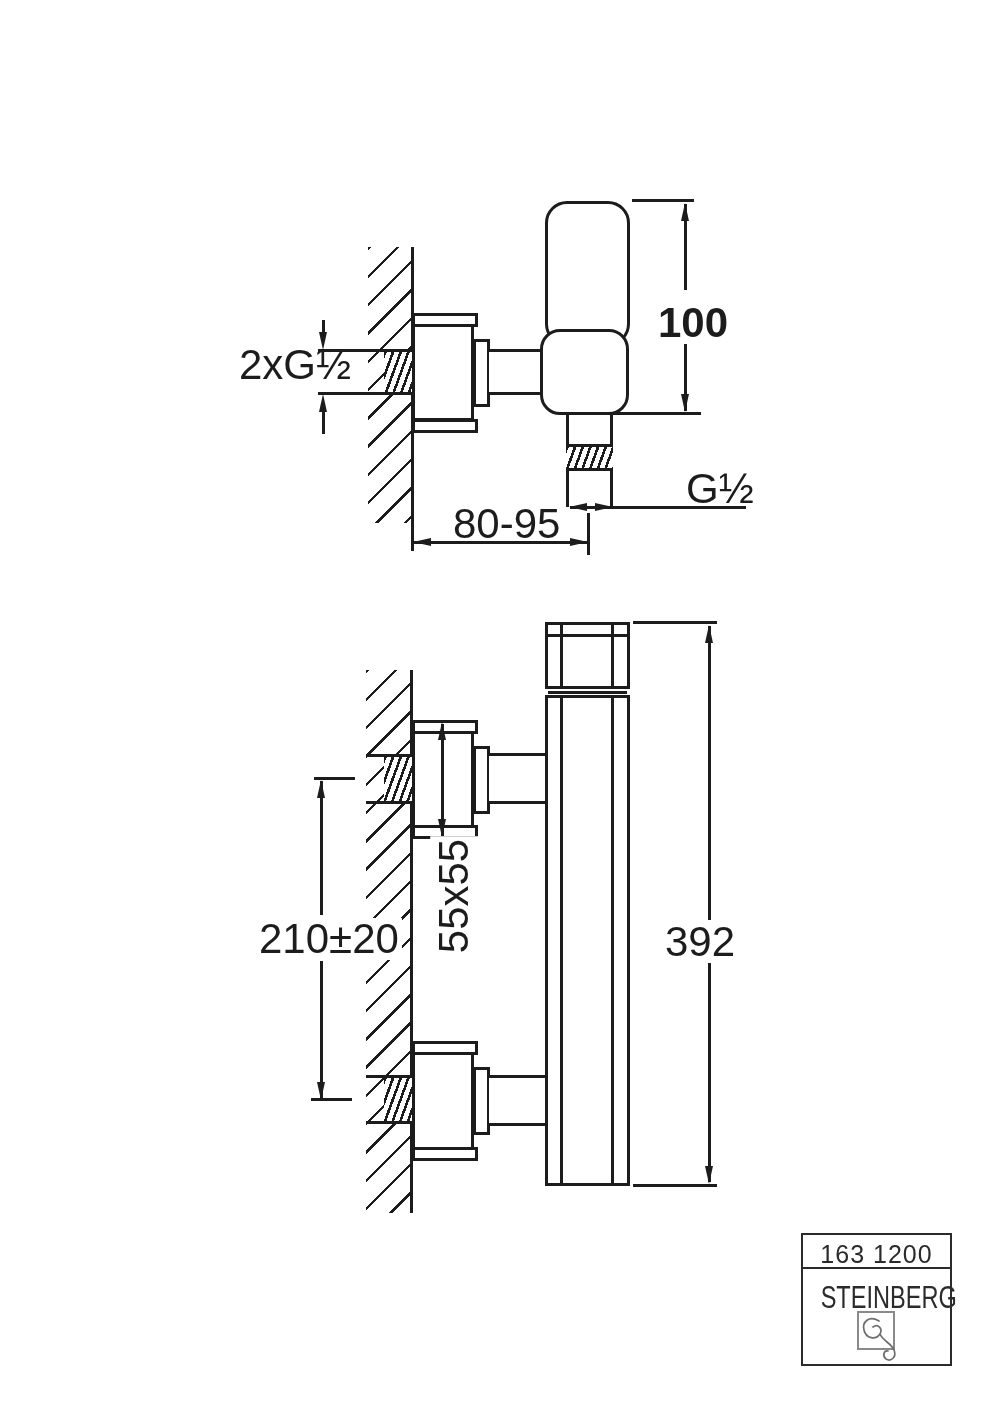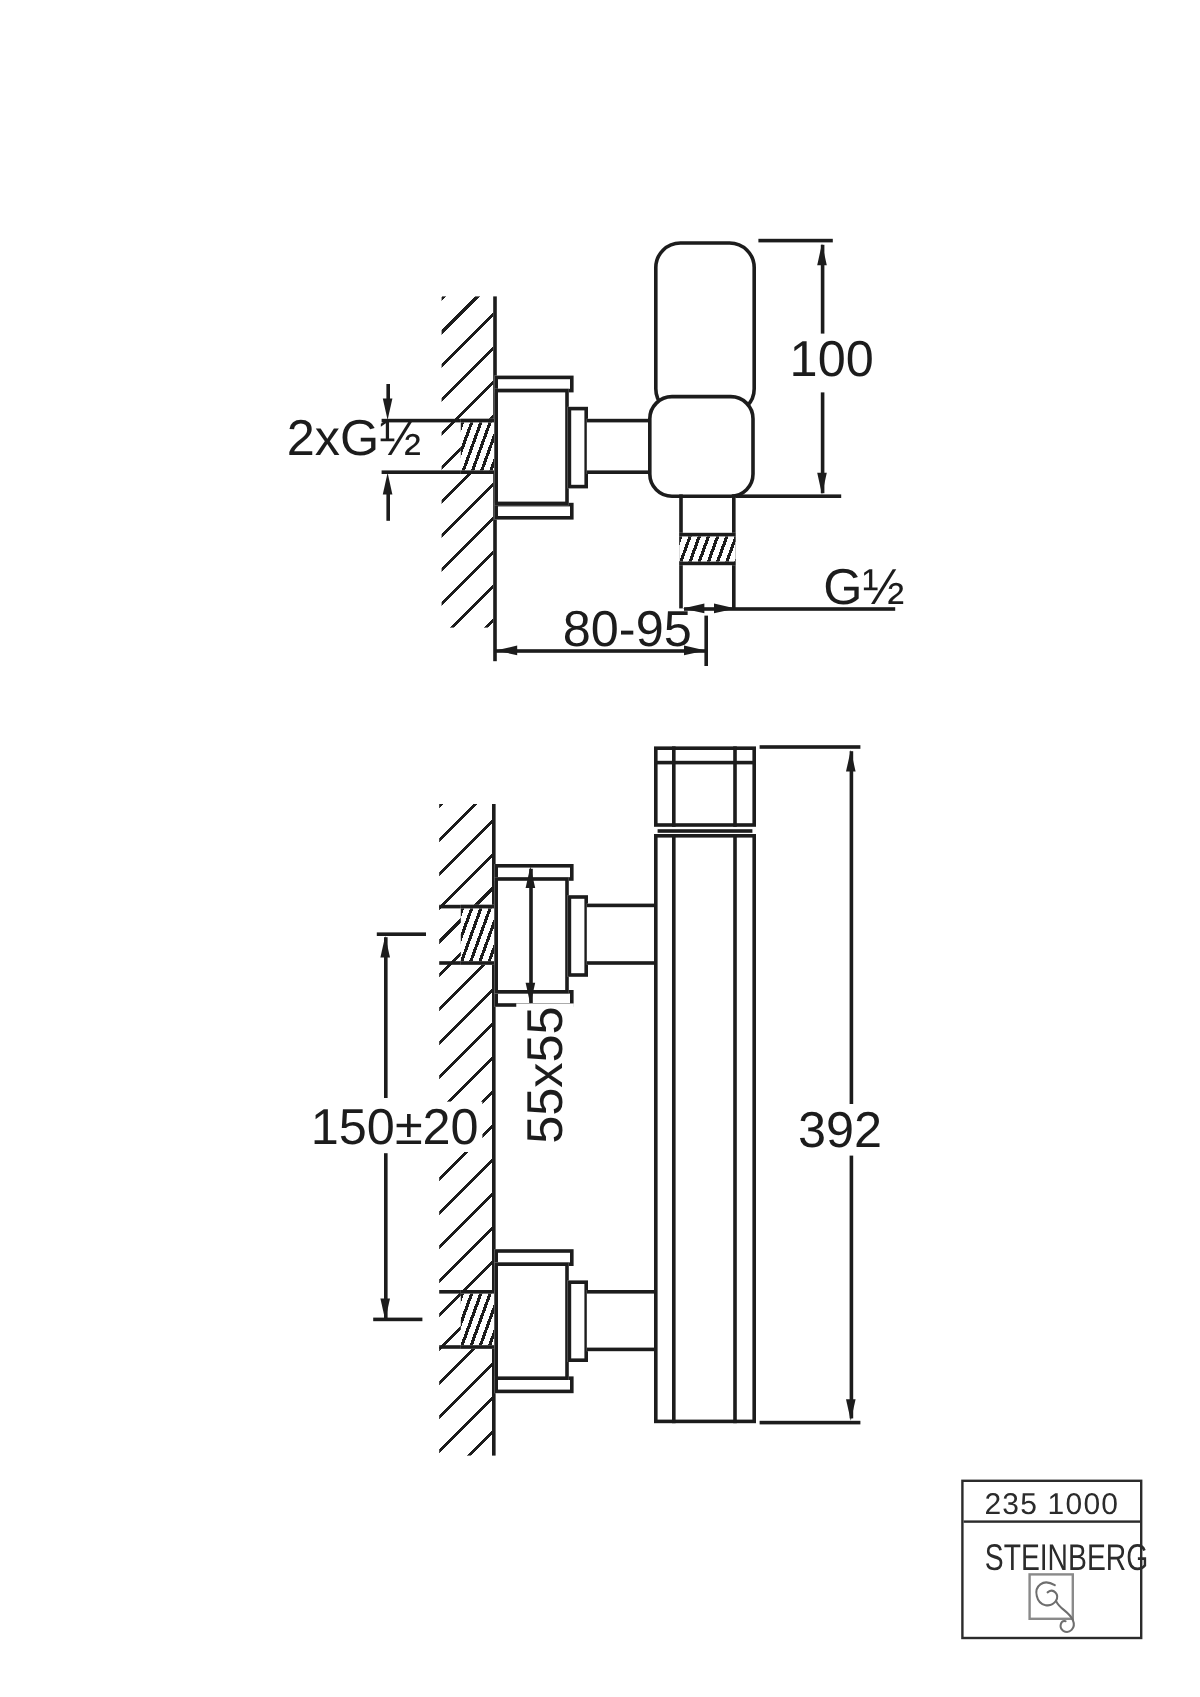--- a/index.html
+++ b/index.html
@@ -78,32 +78,32 @@
   <div class="ln" style="left:566px; top:412px; width:3px; height:95px;"></div>
   <div class="ln" style="left:610px; top:412px; width:3px; height:95px;"></div>
   <div class="thread" style="left:566px; top:444px; width:47px; height:27px;"></div>
 
   <div class="ln" style="left:632px; top:199px; width:62px; height:3px;"></div>
   <div class="ln" style="left:613px; top:412px; width:88px; height:3px;"></div>
   <div class="ln" style="left:684px; top:204px; width:2.5px; height:86px;"></div>
   <div class="ln" style="left:684px; top:327px; width:2.5px; height:84px;"></div>
   <div class="ah up" style="left:681px; top:203px;"></div>
   <div class="ah down" style="left:681px; top:394px;"></div>
-  <div class="lbl" style="left:655px; top:278px;">100</div>
+  <div class="lbl" style="left:655px; top:302px;font-weight:bold;">100</div>
 
   <div class="ln" style="left:570px; top:506px; width:176px; height:2.5px;"></div>
   <div class="ah left" style="left:569px; top:503px;"></div>
   <div class="ah right" style="left:595px; top:503px;"></div>
   <div class="ln" style="left:587px; top:513px; width:2.5px; height:42px;"></div>
   <div class="lbl" style="left:683px; top:468px; background:transparent;">G½</div>
 
   <div class="ln" style="left:413px; top:541px; width:175px; height:2.5px;"></div>
   <div class="ah left" style="left:413px; top:538px;"></div>
   <div class="ah right" style="left:570px; top:538px;"></div>
-  <div class="lbl" style="left:450px; top:503px; background:transparent;margin-left:16px;">80-95</div>
+  <div class="lbl" style="left:450px; top:503px; background:transparent;">80-95</div>
 </div>
 
 <div>
 
   <div class="hatch" style="left:366px; top:670px; width:44px; height:543px;"></div>
   <div class="ln" style="left:410px; top:670px; width:3px; height:543px;"></div>
 
   <div class="ln" style="left:366px; top:754px; width:46px; height:3px;"></div>
   <div class="ln" style="left:366px; top:801px; width:46px; height:3px;"></div>
   <div class="thread" style="left:384px; top:754px; width:28px; height:50px;"></div>
@@ -139,33 +139,33 @@
   <div class="lbl-v-box" style="left:431px; top:841px; width:46px; height:110px;">
     <span>55x55</span>
   </div>
 
   <div class="ln" style="left:314px; top:777px; width:41px; height:3px;"></div>
   <div class="ln" style="left:311px; top:1098px; width:41px; height:3px;"></div>
   <div class="ln" style="left:320px; top:781px; width:2.5px; height:134px;"></div>
   <div class="ln" style="left:320px; top:961px; width:2.5px; height:138px;"></div>
   <div class="ah up" style="left:317px; top:780px;"></div>
   <div class="ah down" style="left:317px; top:1082px;"></div>
-  <div class="lbl" style="left:256px; top:918px;">150±20</div>
+  <div class="lbl" style="left:256px; top:918px;">210±20</div>
 
   <div class="ln" style="left:633px; top:621px; width:84px; height:3px;"></div>
   <div class="ln" style="left:633px; top:1184px; width:84px; height:3px;"></div>
   <div class="ln" style="left:708px; top:626px; width:2.5px; height:294px;"></div>
   <div class="ln" style="left:708px; top:962px; width:2.5px; height:220px;"></div>
   <div class="ah up" style="left:705px; top:625px;"></div>
   <div class="ah down" style="left:705px; top:1166px;"></div>
   <div class="lbl" style="left:662px; top:921px;">392</div>
 </div>
 
 <div class="tb" style="left:801px; top:1233px; width:151px; height:133px;">
   <div class="ln" style="left:0; top:32px; width:147px; height:2px; background:#2b2b2b;"></div>
-  <div class="tb-model" style="top:5px;">235 1000</div>
+  <div class="tb-model" style="top:5px;">163 1200</div>
   <div class="tb-brand" style="top:45px;">STEINBERG</div>
   <div class="tb-logo-square" style="left:54px; top:76px; width:38px; height:39px;"></div>
   <svg style="position:absolute; left:56px; top:78px; overflow:visible;" width="46" height="50" viewBox="0 0 46 50">
     <path d="M 20 8 C 10 2, 3 9, 5 17 C 7 26, 17 27, 21 21 C 24 16, 19 10, 14 14" fill="none" stroke="#6e6e6e" stroke-width="1.7" stroke-linecap="round"></path>
     <path d="M 21 21 C 24 28, 32 30, 35 37 C 38 44, 32 49, 27 46 C 23 43, 25 37, 29 38" fill="none" stroke="#6e6e6e" stroke-width="1.7" stroke-linecap="round"></path>
   </svg>
 </div>
 
 </body></html>

